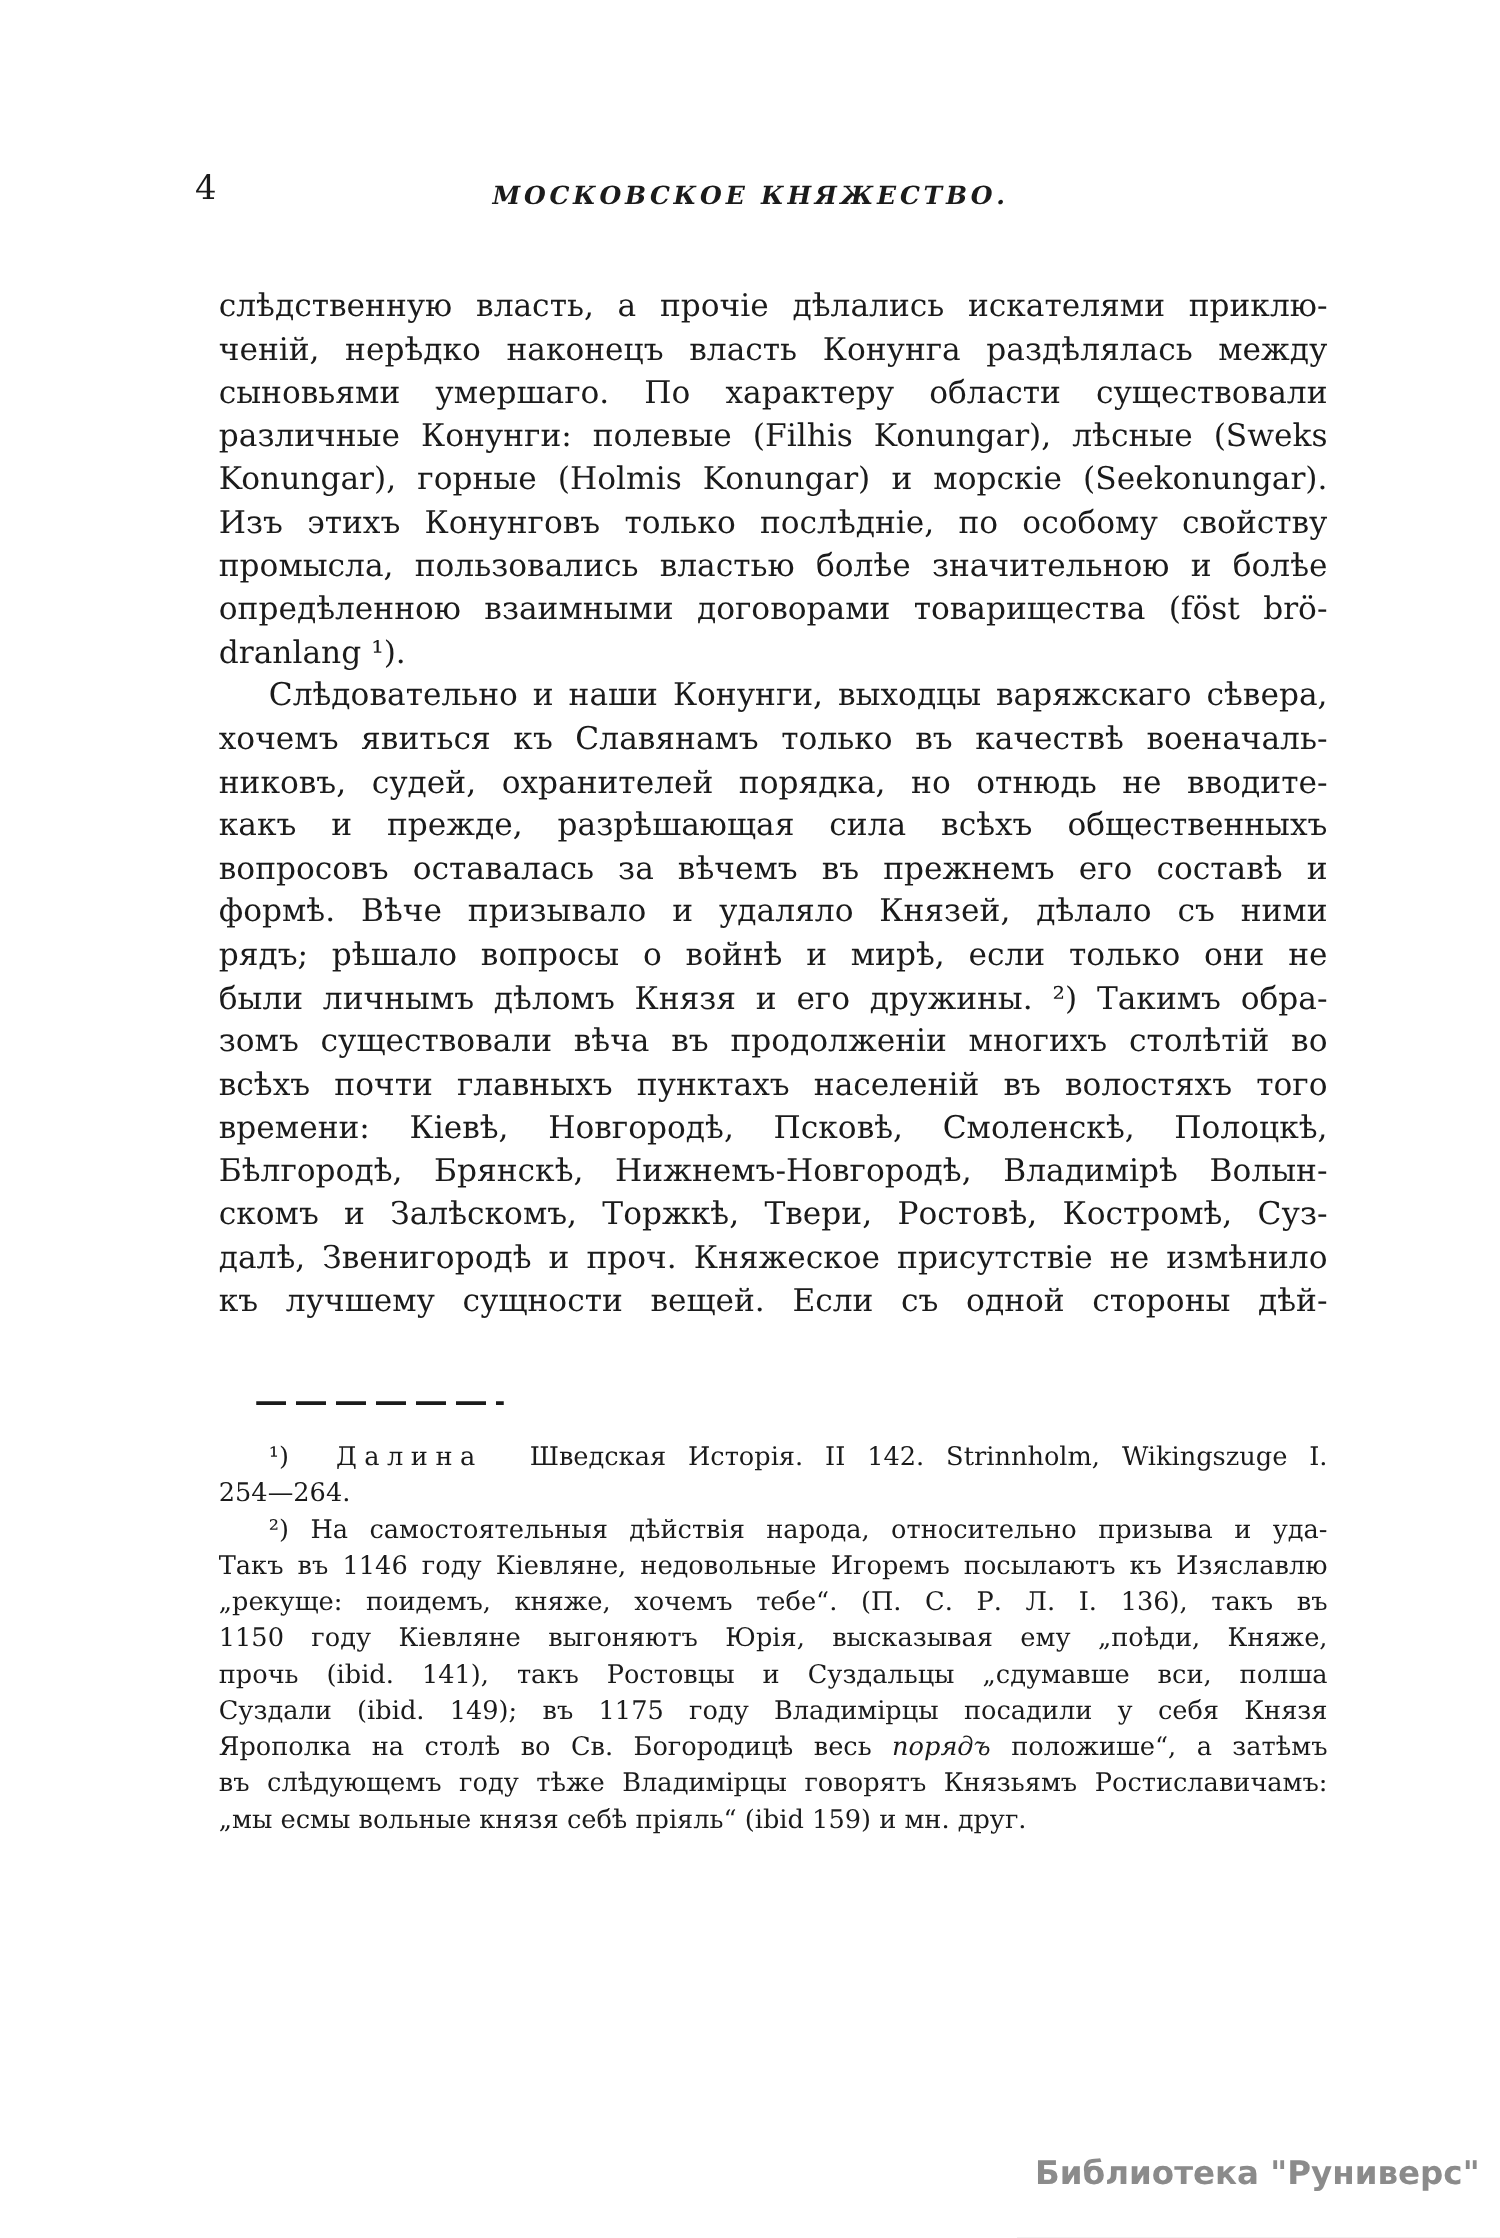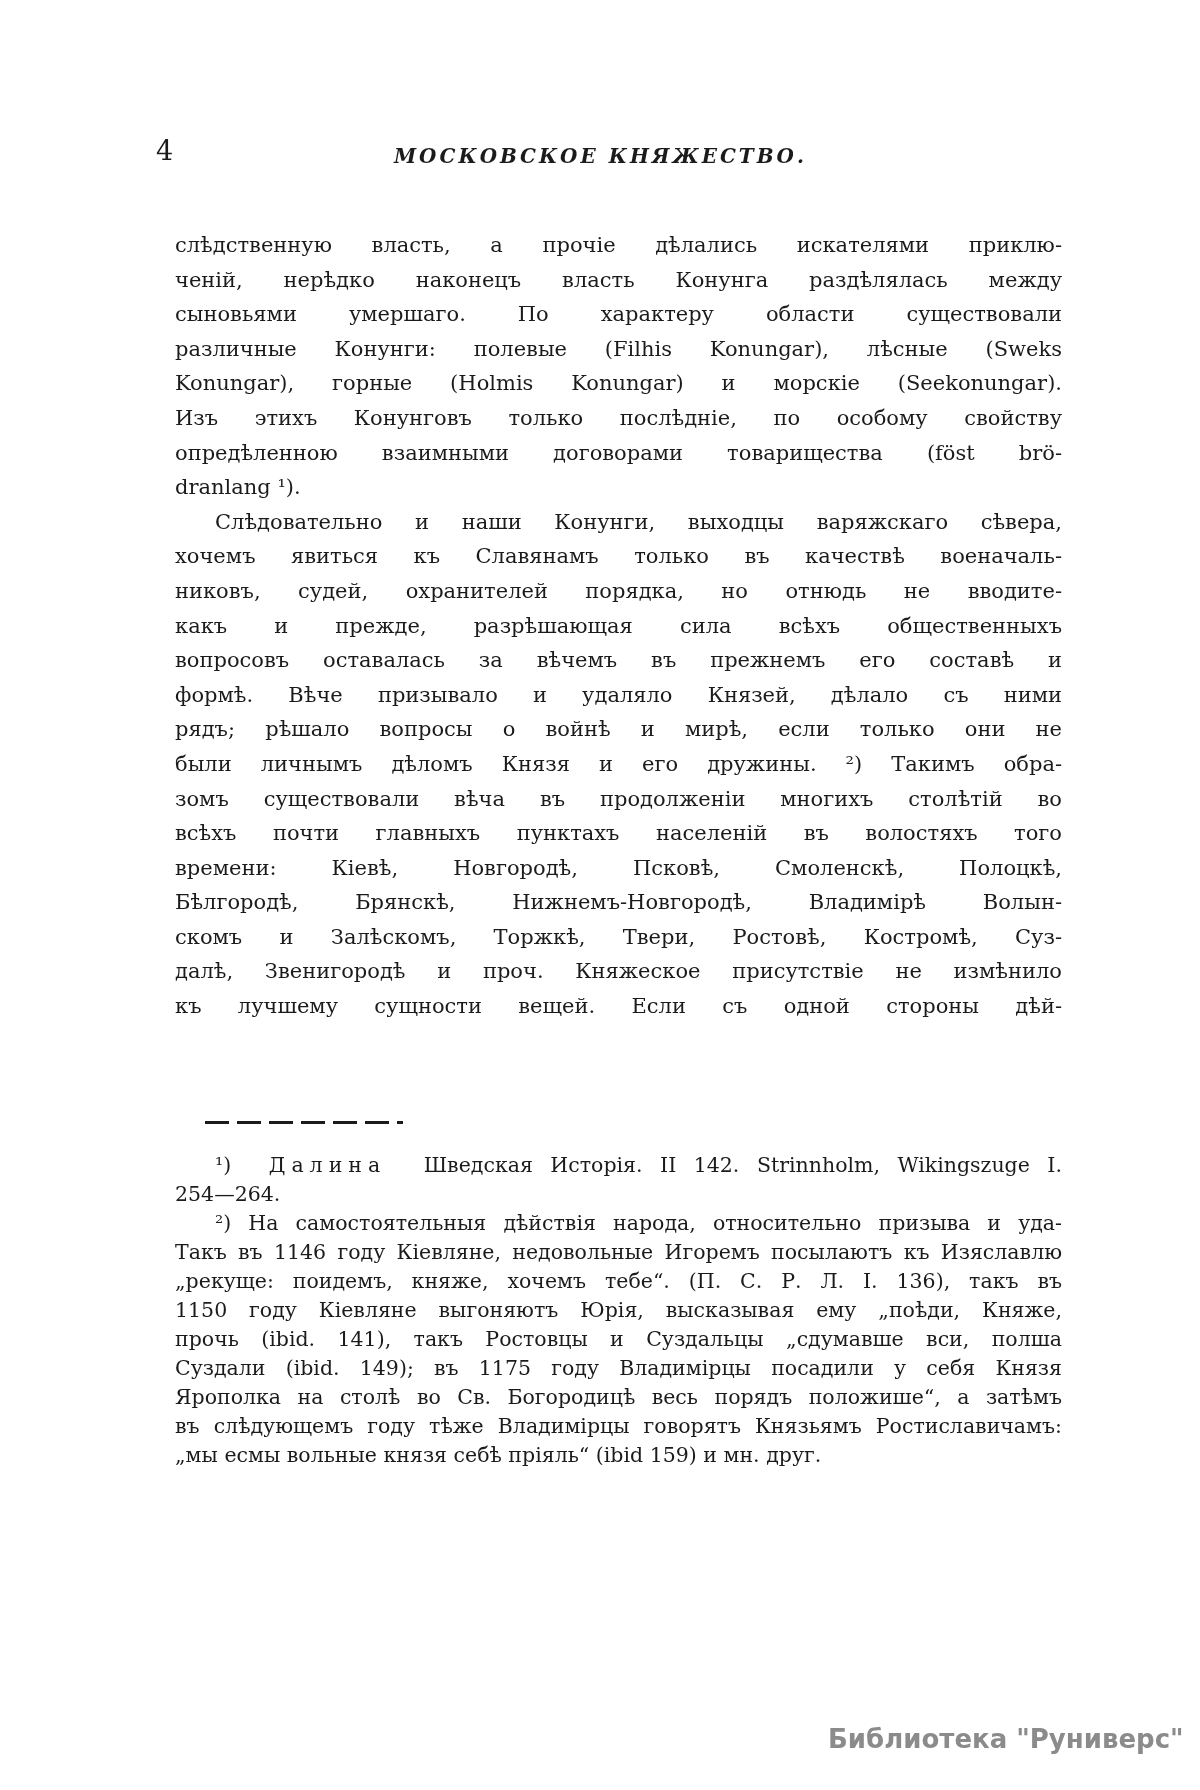--- a/index.html
+++ b/index.html
@@ -8,32 +8,32 @@
     font-family:"DejaVu Serif","Liberation Serif",serif;color:#1b1b1b;
     overflow:hidden;margin:0 auto;
   }
   .pagenum{position:absolute;left:156px;top:134px;font-size:27px;line-height:34px;}
   .runhead{
     position:absolute;left:175px;top:144px;width:887px;text-align:center;
     font-size:20px;font-weight:700;letter-spacing:3px;white-space:nowrap;
     transform:translateX(-18px);
     font-style:italic;
   }
-  .main{position:absolute;left:175px;top:228px;width:887px;font-size:21px;}
+  .main{position:absolute;left:175px;top:228px;width:887px;font-size:25px;}
   .ln{height:34.6px;line-height:34.6px;overflow:hidden;}
   .just{text-align:justify;text-align-last:justify;}
   .indent{text-indent:40px;}
   .fnrule{
     position:absolute;left:205px;top:1121px;width:198px;height:3px;
     background:repeating-linear-gradient(90deg,#1b1b1b 0 24px,transparent 24px 32px);
   }
   .fnotes{position:absolute;left:175px;top:1151px;width:887px;font-size:20.5px;}
   .fln{height:29px;line-height:29px;overflow:hidden;}
   .spaced{letter-spacing:6px;margin:0 20px;}
-  .it{}
+  .it{font-style:italic;}
   .watermark{
     position:absolute;left:828px;top:1724px;
     font-family:"DejaVu Sans","Liberation Sans",sans-serif;
     font-size:26px;font-weight:700;color:#8b8b8b;white-space:nowrap;
   }
 </style>
 </head>
 <body>
 
 <div class="page">
@@ -41,20 +41,21 @@
   <div class="pagenum">4</div>
   <div class="runhead">МОСКОВСКОЕ КНЯЖЕСТВО.</div>
 
   <div class="main">
     <div class="ln just">слѣдственную власть, а прочіе дѣлались искателями приклю-</div>
     <div class="ln just">ченій, нерѣдко наконецъ власть Конунга раздѣлялась между</div>
     <div class="ln just">сыновьями умершаго. По характеру области существовали</div>
     <div class="ln just">различные Конунги: полевые (Filhis Konungar), лѣсные (Sweks</div>
     <div class="ln just">Konungar), горные (Holmis Konungar) и морскіе (Seekonungar).</div>
     <div class="ln just">Изъ этихъ Конунговъ только послѣдніе, по особому свойству</div>
+    <div class="ln just">промысла, пользовались властью болѣе значительною и болѣе</div>
     <div class="ln just">опредѣленною взаимными договорами товарищества (föst brö-</div>
     <div class="ln">dranlang ¹).</div>
     <div class="ln just indent">Слѣдовательно и наши Конунги, выходцы варяжскаго сѣвера,</div>
     <div class="ln just">хочемъ явиться къ Славянамъ только въ качествѣ военачаль-</div>
     <div class="ln just">никовъ, судей, охранителей порядка, но отнюдь не вводите-</div>
     <div class="ln just">какъ и прежде, разрѣшающая сила всѣхъ общественныхъ</div>
     <div class="ln just">вопросовъ оставалась за вѣчемъ въ прежнемъ его составѣ и</div>
     <div class="ln just">формѣ. Вѣче призывало и удаляло Князей, дѣлало съ ними</div>
     <div class="ln just">рядъ; рѣшало вопросы о войнѣ и мирѣ, если только они не</div>
     <div class="ln just">были личнымъ дѣломъ Князя и его дружины. ²) Такимъ обра-</div>

